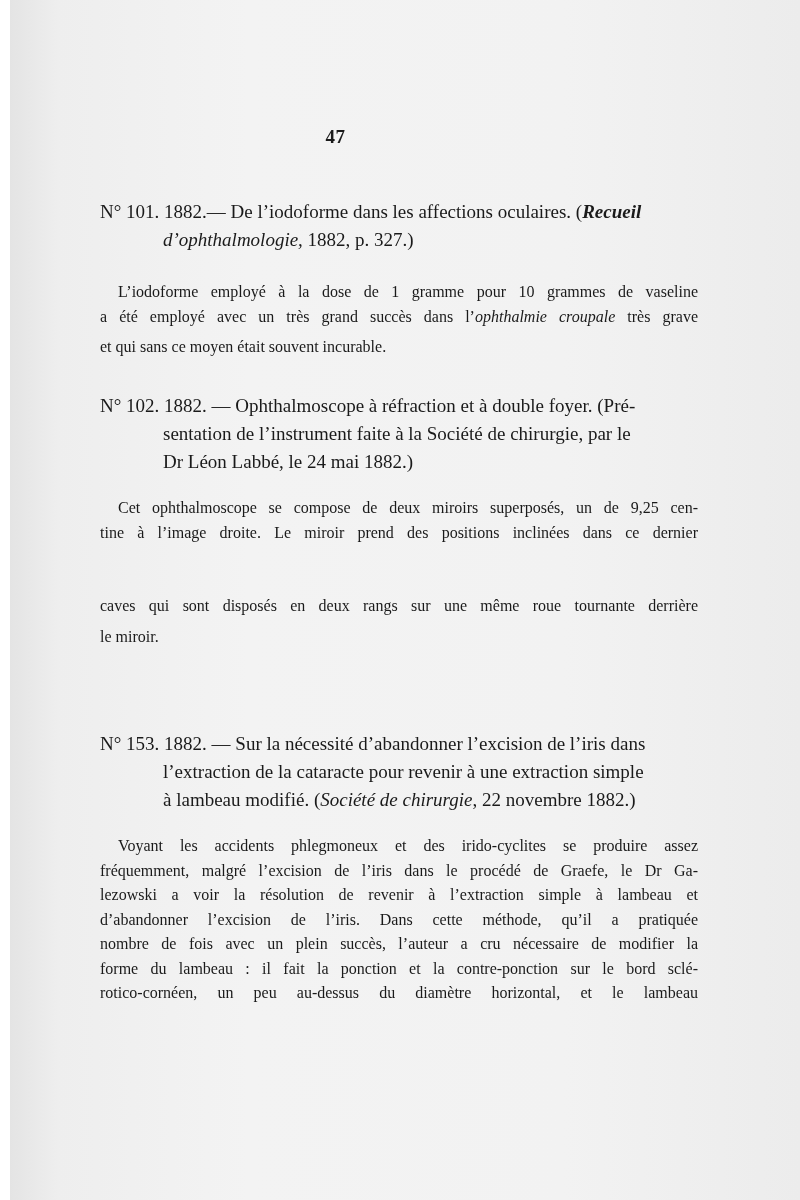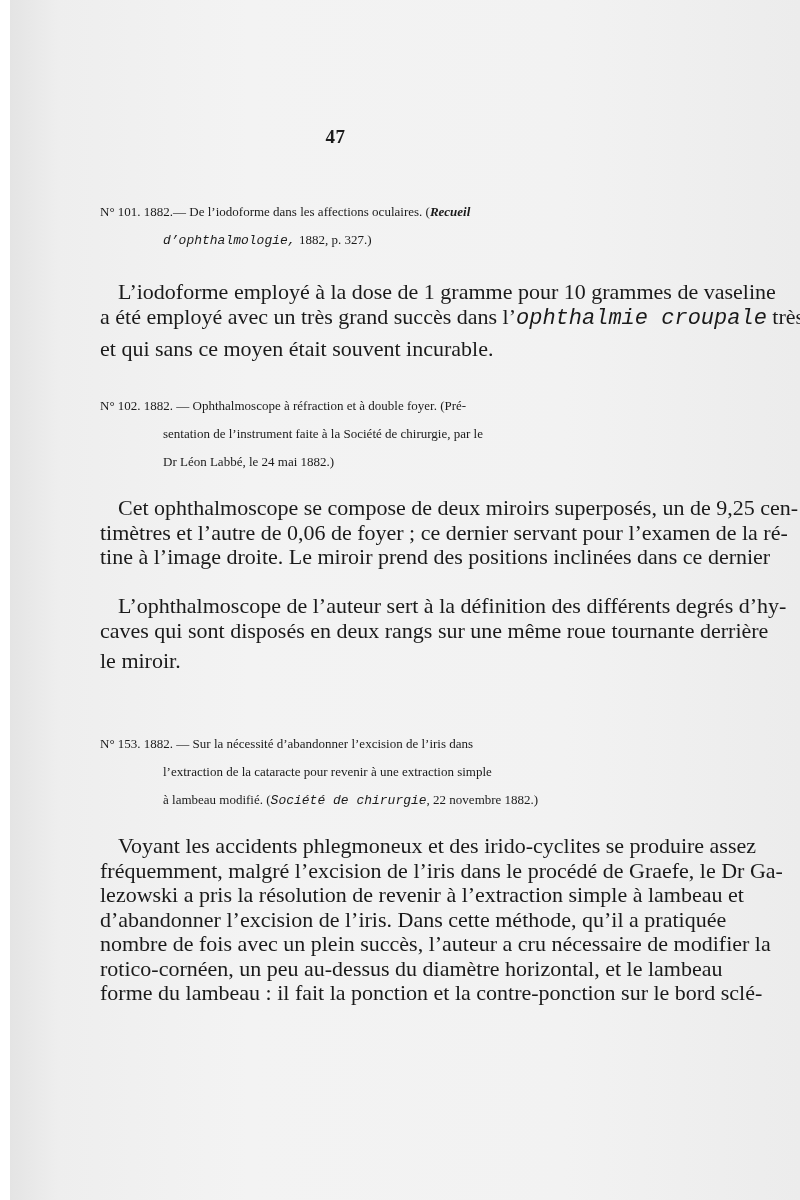--- a/index.html
+++ b/index.html
@@ -12,32 +12,32 @@
   .page {
     position: absolute; left: 10px; top: 0; width: 790px; height: 1200px;
     background: linear-gradient(90deg, #e4e4e4 0%, #eeeeee 6%, #f3f3f3 30%, #f2f2f2 70%, #ececec 100%);
   }
   .page-number {
     position: absolute; top: 126px; left: 0; width: 671px; text-align: center;
     font-size: 19px; font-weight: bold; letter-spacing: 0.5px;
   }
   .entry-head {
     position: absolute; left: 100px; width: 600px;
-    font-size: 13px; line-height: 28px; text-align: justify;
+    font-size: 19px; line-height: 28px; text-align: justify;
   }
   .entry-head .first { display: block; }
   .entry-head .cont { display: block; padding-left: 63px; }
   .para {
     position: absolute; left: 100px; width: 598px;
-    font-size: 22px; line-height: 24.5px; text-align: justify;
+    font-size: 16px; line-height: 24.5px; text-align: justify;
   }
   .para .line { display: block; text-align: justify; text-align-last: justify; white-space: nowrap; }
   .para .line.last { text-align-last: left; margin-top: 6px; }
   .para .line.indent { padding-left: 18px; }
-  i { font-style: italic; font-family: Liberation Mono, monospace; }
+  i { font-style: italic; }
   .bold-it { font-weight: bold; font-style: italic; }
 </style>
 </head>
 <body>
 
 <div class="page"></div>
 
 <div class="page-number">47</div>
 
 <div class="entry-head" style="top:198px;">
@@ -52,37 +52,35 @@
 </div>
 
 <div class="entry-head" style="top:392px;">
   <span class="first">N° 102. 1882. — Ophthalmoscope à réfraction et à double foyer. (Pré-</span>
   <span class="cont">sentation de l’instrument faite à la Société de chirurgie, par le</span>
   <span class="cont">Dr Léon Labbé, le 24 mai 1882.)</span>
 </div>
 
 <div class="para" style="top:496px;">
   <span class="line indent">Cet ophthalmoscope se compose de deux miroirs superposés, un de 9,25 cen-</span>
-  <span class="line">timètres et l’autre de 0,06 de foyer ; ce dernier servant pour l’examen de la ré-</span>
   <span class="line">tine à l’image droite. Le miroir prend des positions inclinées dans ce dernier</span>
 </div>
 
 <div class="para" style="top:594px;">
-  <span class="line indent">L’ophthalmoscope de l’auteur sert à la définition des différents degrés d’hy-</span>
   <span class="line">caves qui sont disposés en deux rangs sur une même roue tournante derrière</span>
   <span class="line last">le miroir.</span>
 </div>
 
 <div class="entry-head" style="top:730px;">
   <span class="first">N° 153. 1882. — Sur la nécessité d’abandonner l’excision de l’iris dans</span>
   <span class="cont">l’extraction de la cataracte pour revenir à une extraction simple</span>
   <span class="cont"><span>à lambeau modifié. (</span><i>Société de chirurgie</i><span>, 22 novembre 1882.)</span></span>
 </div>
 
 <div class="para" style="top:834px;">
   <span class="line indent">Voyant les accidents phlegmoneux et des irido-cyclites se produire assez</span>
   <span class="line">fréquemment, malgré l’excision de l’iris dans le procédé de Graefe, le Dr Ga-</span>
-  <span class="line">lezowski a pris la résolution de revenir à l’extraction simple à lambeau et</span>
+  <span class="line">lezowski a voir la résolution de revenir à l’extraction simple à lambeau et</span>
   <span class="line">d’abandonner l’excision de l’iris. Dans cette méthode, qu’il a pratiquée</span>
   <span class="line">nombre de fois avec un plein succès, l’auteur a cru nécessaire de modifier la</span>
+  <span class="line">forme du lambeau : il fait la ponction et la contre-ponction sur le bord sclé-</span>
   <span class="line">rotico-cornéen, un peu au-dessus du diamètre horizontal, et le lambeau</span>
-  <span class="line">forme du lambeau : il fait la ponction et la contre-ponction sur le bord sclé-</span>
 </div>
 
 </body></html>

